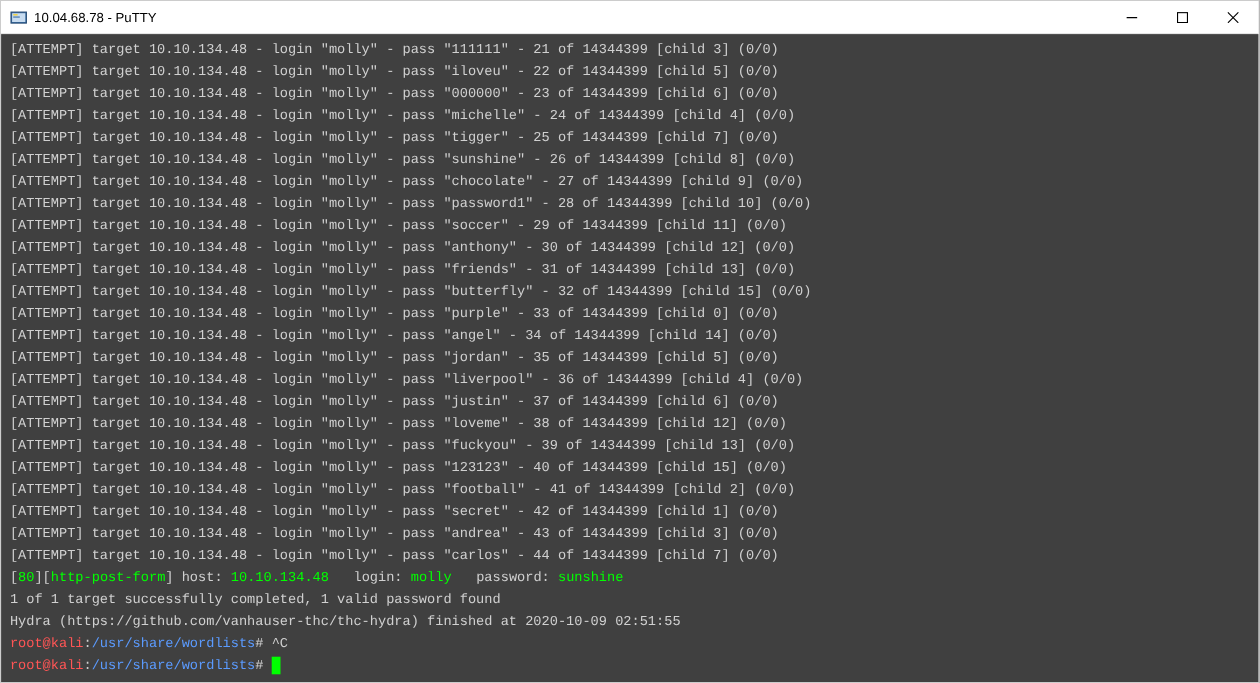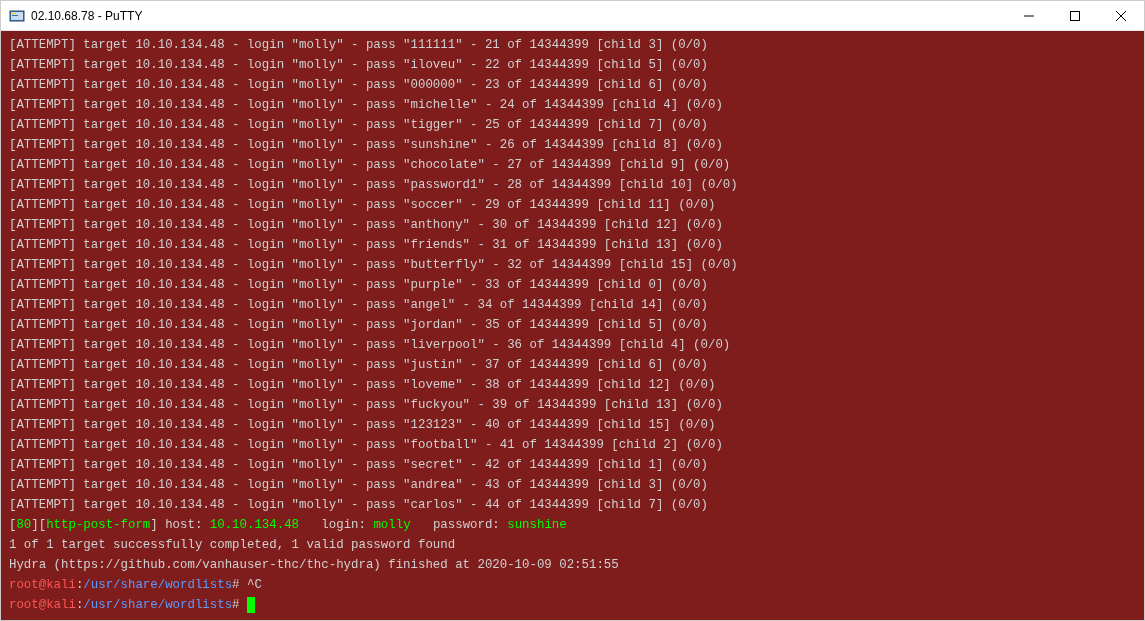--- a/index.html
+++ b/index.html
@@ -4,41 +4,41 @@
 <style>
 * { margin: 0; padding: 0; box-sizing: border-box; }
 body { font-family: 'Segoe UI', Tahoma, sans-serif; background: #f0f0f0; width: 1145px; height: 621px; overflow: hidden; }
 .window { width: 1145px; height: 621px; background: #fff; display: flex; flex-direction: column; border: 1px solid #ccc; }
 .titlebar { height: 30px; background: #fff; display: flex; align-items: center; padding-left: 8px; border-bottom: 1px solid #e5e5e5;}
 .titlebar-icon { width: 16px; height: 16px; margin-right: 6px; display:flex; align-items:center; justify-content:center;}
 .titlebar-title { font-size: 12px; color: #000; flex: 1; }
 .window-controls { display: flex; height: 100%; }
 .wc-btn { width: 46px; height: 100%; display: flex; align-items: center; justify-content: center; background: transparent;}
 .wc-btn svg { width: 10px; height: 10px; }
-.terminal { flex: 1; background: #7f1d1d; padding: 4px 8px; font-family: 'Consolas', 'Courier New', monospace; font-size: 12.4px; line-height: 20px; color: #d0d0d0; overflow: hidden; white-space: pre; }
+.terminal { flex: 1; background: #404040; padding: 4px 8px; font-family: 'Consolas', 'Courier New', monospace; font-size: 12.4px; line-height: 20px; color: #d0d0d0; overflow: hidden; white-space: pre; }
 .line { white-space: pre; }
 .green { color: #00ff00; }
 .prompt-red { color: #ff5555; font-family: Liberation Mono, monospace; }
 .prompt-blue { color: #5b9bff; }
 .cursor { display: inline-block; width: 8px; height: 16px; background: #00ff00; vertical-align: middle; }
 </style>
 </head>
 <body>
 
 <div class="window">
   <div class="titlebar">
     <span class="titlebar-icon">
       <svg viewBox="0 0 16 16">
           <rect x="1" y="3" width="14" height="10" fill="#3a6ea5" stroke="#2a4e75" stroke-width="1"></rect>
           <rect x="2" y="4" width="12" height="8" fill="#c8dcf0"></rect>
           <rect x="3" y="5" width="4" height="1" fill="#ffcc00"></rect>
           <rect x="3" y="7" width="6" height="1" fill="#3a6ea5"></rect>
         </svg>
     </span>
-    <span class="titlebar-title">02.10.68.78 - PuTTY</span>
+    <span class="titlebar-title">10.04.68.78 - PuTTY</span>
     <div class="window-controls">
       <div class="wc-btn">
         <svg viewBox="0 0 10 10">
             <line x1="0" y1="5" x2="10" y2="5" stroke="#000" stroke-width="1"></line>
           </svg>
       </div>
       <div class="wc-btn">
         <svg viewBox="0 0 10 10">
             <rect x="0.5" y="0.5" width="9" height="9" fill="none" stroke="#000" stroke-width="1"></rect>
           </svg>

